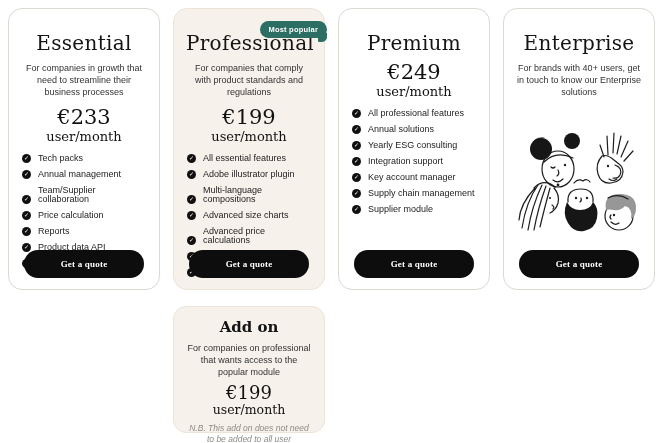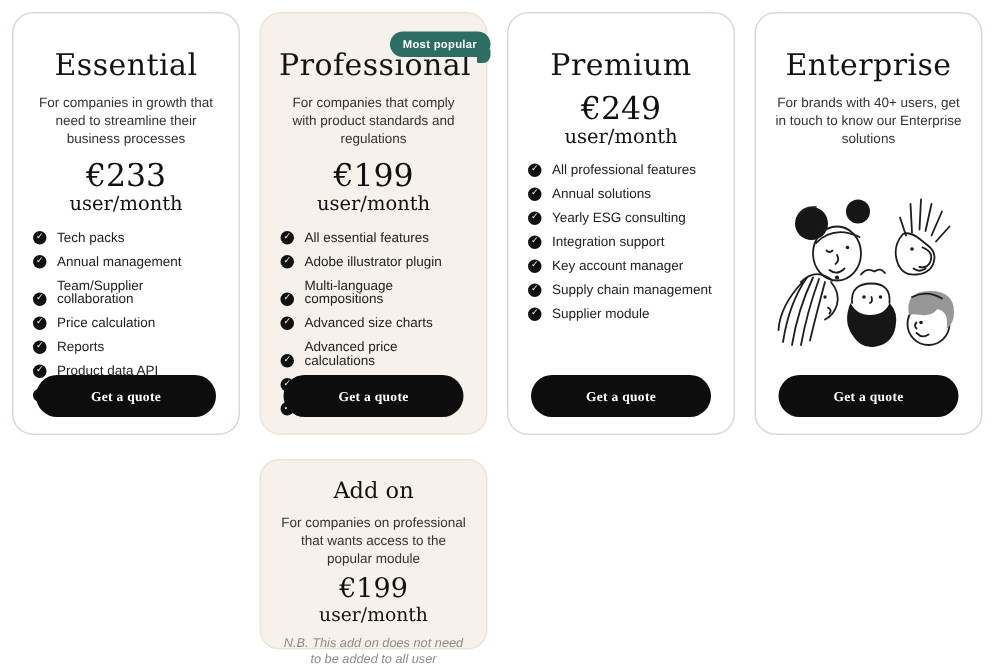--- a/index.html
+++ b/index.html
@@ -51,21 +51,21 @@
   }
 
   .illustration { margin-top:30px; }
 
   .addon-row { padding:16px 0 0 173px; }
   .addon-card {
     width:152px; height:127px;
     background:#f6f1ea; border:1px solid #ece4d9; border-radius:13px;
     text-align:center; padding:12px 12px;
   }
-  .addon-title { font-family:"DejaVu Serif", serif; font-size:15px; line-height:17px; color:#141414; font-weight:normal; }
+  .addon-title { font-family:"DejaVu Serif", serif; font-size:15px; line-height:17px; color:#141414; font-weight:bold; }
   .addon-desc { margin-top:6px; font-size:9px; line-height:12px; color:#333333; }
   .addon-price { margin-top:5px; font-family:"DejaVu Serif", serif; font-size:18px; line-height:20px; color:#111111; font-weight:normal; }
   .addon-per { font-family:"DejaVu Serif", serif; font-size:12.5px; line-height:14px; color:#111111; }
   .addon-note { margin-top:6px; font-size:8.5px; line-height:11px; font-style:italic; color:#8f8c85; }
 
   svg .ln { fill:none; stroke:#1d1d1d; stroke-width:1.2; stroke-linecap:round; }
 </style>
 </head>
 <body>
 

